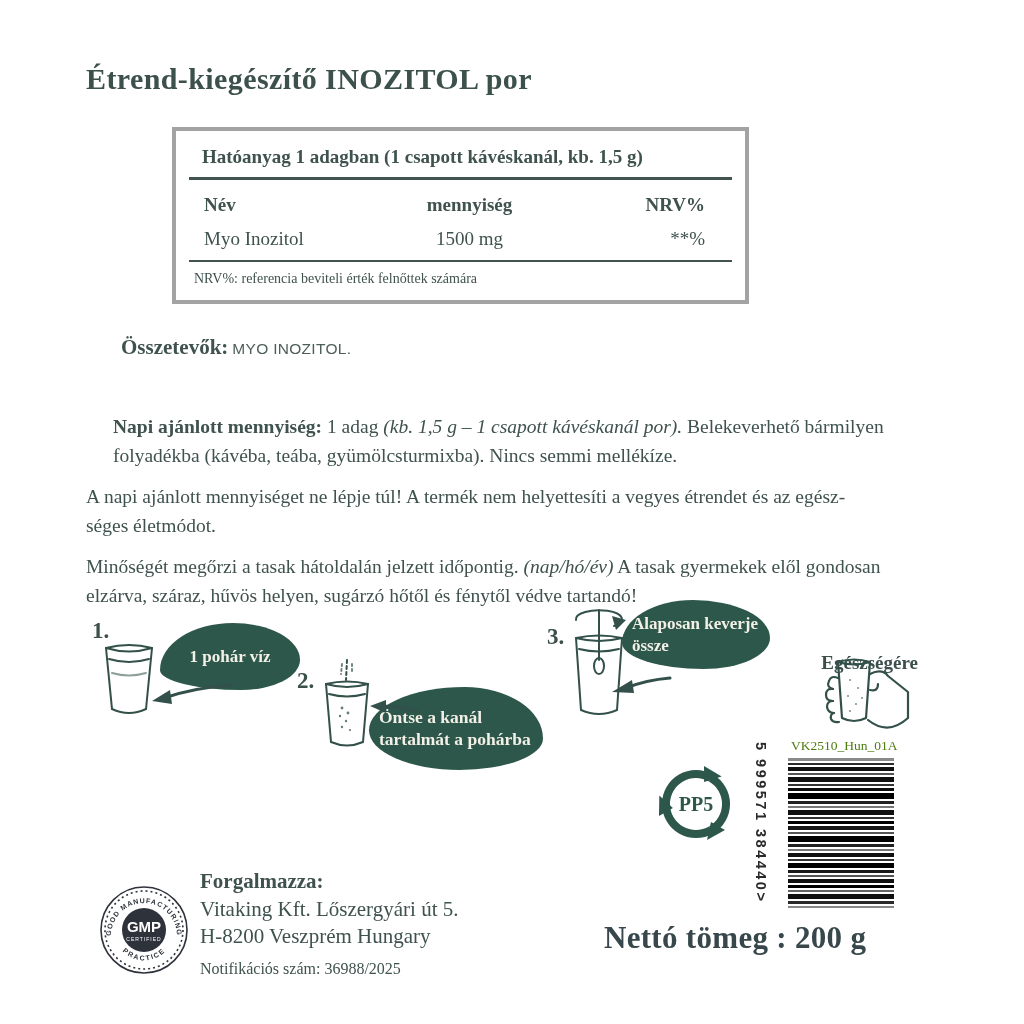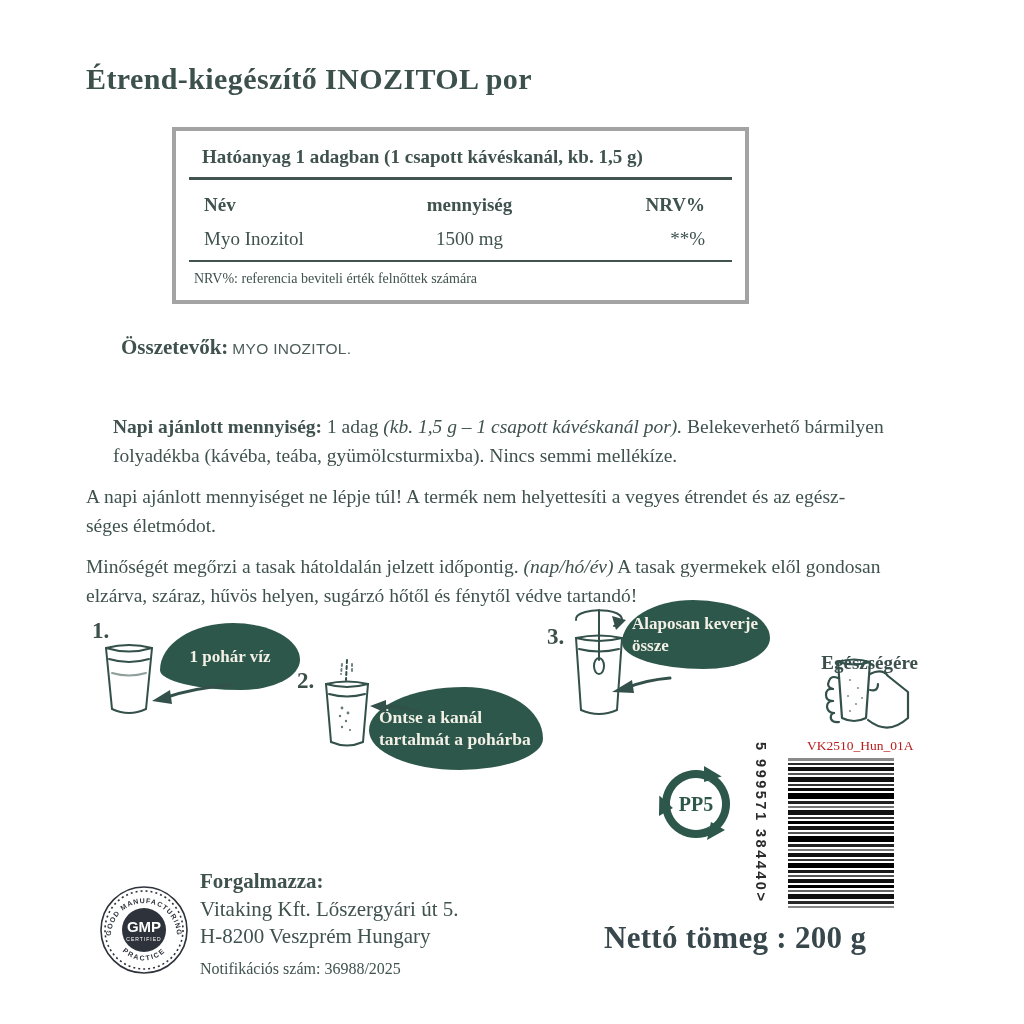--- a/index.html
+++ b/index.html
@@ -33,21 +33,21 @@
   .blob{position:absolute;background:#2d574a;color:#f3f0e7;display:flex;align-items:center;justify-content:center;
         font-weight:bold;line-height:1.25;padding:0 10px;box-sizing:border-box;}
   .blob1{left:160px;top:623px;width:140px;height:67px;font-size:17px;border-radius:52% 48% 42% 58%/70% 55% 45% 30%;}
   .blob2{left:369px;top:687px;width:174px;height:83px;font-size:17.5px;border-radius:55% 45% 48% 52%/52% 62% 38% 48%;}
   .blob3{left:622px;top:600px;width:148px;height:69px;font-size:17px;border-radius:48% 52% 45% 55%/62% 55% 45% 38%;}
 
   .cheers{position:absolute;left:800px;top:652px;width:118px;text-align:right;font-size:19px;font-weight:bold;color:#3b4f4b;}
 
   .abs{position:absolute;}
 
-  .bc-label{position:absolute;left:791px;top:738px;font-size:13.5px;color:#b91c1c;margin-left:16px;}
+  .bc-label{position:absolute;left:791px;top:738px;font-size:13.5px;color:#4d7c0f;}
   .bc-digits{position:absolute;left:769px;top:742px;transform:rotate(90deg);transform-origin:0 0;
              font-family:"Liberation Sans",sans-serif;font-size:14.5px;font-weight:600;color:#2a2a2a;
              letter-spacing:2.5px;white-space:nowrap;}
 
   .recycle-text{position:absolute;left:606px;top:850px;width:182px;text-align:center;font-size:20px;color:#3d514d;line-height:27px;}
 
   .net{position:absolute;left:604px;top:920px;font-size:31px;font-weight:bold;color:#37474b;letter-spacing:.3px;}
 
   .dist{position:absolute;left:200px;top:868px;font-size:21px;line-height:27.5px;color:#3f524e;}
   .dist .lbl{font-weight:bold;display:block;}

